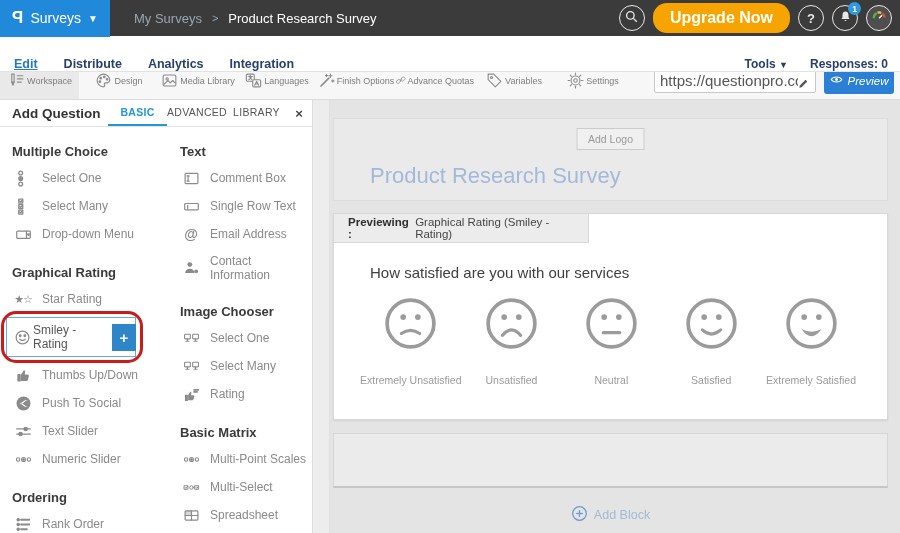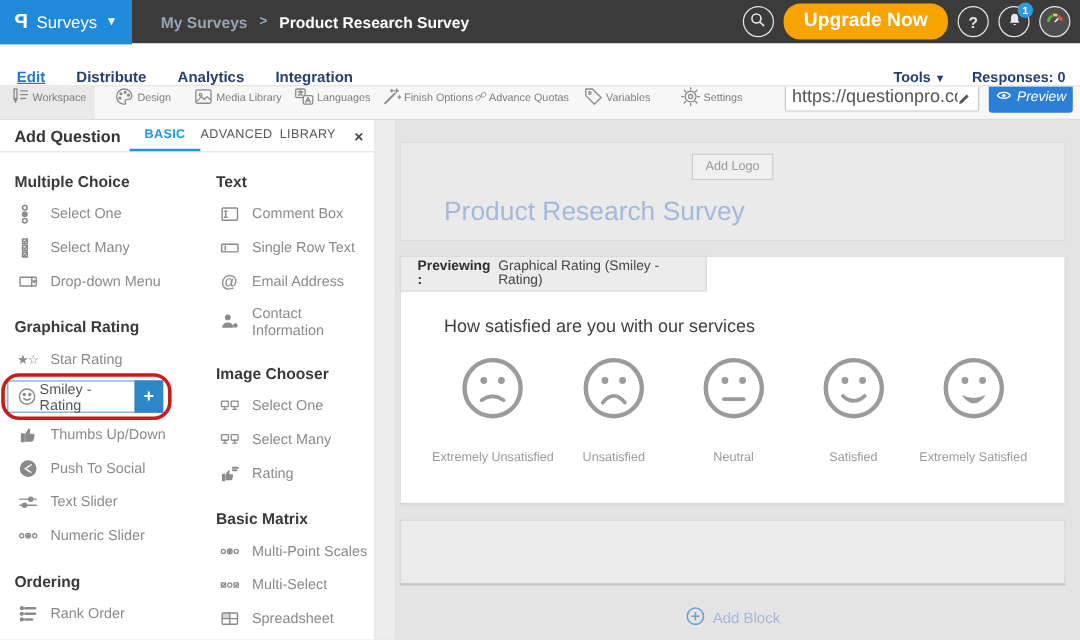--- a/index.html
+++ b/index.html
@@ -3,21 +3,21 @@
 <meta charset="utf-8">
 <style>
   * { margin:0; padding:0; box-sizing:border-box; }
   html,body { width:900px; height:533px; overflow:hidden; font-family:"Liberation Sans", sans-serif; background:#e4e4e4; }
 
   
   .topbar { position:absolute; left:0; top:0; width:900px; height:36px; background:#3b3b3b; display:flex; align-items:center; z-index:20; }
   .logo-box { width:110px; height:38px; background:#2189d9; color:#fff; display:flex; align-items:center; justify-content:center; gap:7px; font-size:14px; }
   .logo-glyph { font-weight:bold; font-size:17px; transform:scaleX(-1); display:inline-block; }
   .caret { font-size:10px; }
-  .crumbs { margin-left:24px; font-size:13px; display:flex; gap:10px; align-items:center;font-weight:bold; }
+  .crumbs { margin-left:24px; font-size:13px; display:flex; gap:10px; align-items:center; }
   .crumb-parent { color:#98a5b3; }
   .crumb-sep { color:#98a5b3; font-size:11px; }
   .crumb-current { color:#ffffff; }
   .topbar-right { margin-left:auto; display:flex; align-items:center; gap:8px; padding-right:8px; }
   .circle-btn { width:26px; height:26px; border-radius:50%; border:1.6px solid #e8e8e8; color:#e8e8e8; display:flex; align-items:center; justify-content:center; font-size:13px; font-weight:bold; position:relative; background:transparent; }
   .circle-btn svg { width:15px; height:15px; }
   .upgrade-btn { background:#f7a401; color:#fff; font-weight:bold; font-size:16px; border:none; border-radius:14px; padding:6px 17px; }
   .badge { position:absolute; top:-4px; right:-4px; background:#2e9be0; color:#fff; font-size:8.5px; width:13px; height:13px; border-radius:50%; display:flex; align-items:center; justify-content:center; font-weight:bold; }
   .avatar { width:26px; height:26px; border-radius:50%; border:1.6px solid #e8e8e8; background:#4e4e4e; display:flex; align-items:center; justify-content:center; }
   .avatar svg { width:18px; height:18px; }
@@ -55,21 +55,21 @@
   .p-tab.active { color:#2196d8; border-bottom-color:#2196d8; font-weight:bold; }
   .panel-close { width:26px; display:flex; align-items:center; justify-content:center; color:#444; font-size:13px; font-weight:bold; cursor:pointer; }
   .panel-cols { display:flex; padding-left:12px; }
   .p-col1 { width:168px; }
   .p-col2 { flex:1; }
   .p-sec-title { font-size:13px; font-weight:bold; color:#3a3a3a; margin:17px 0 5px 0; }
   .p-item { display:flex; align-items:center; gap:8px; padding:5.5px 0; color:#8a8a8a; font-size:12px; cursor:pointer; }
   .p-ico { width:22px; min-width:22px; height:17px; display:flex; align-items:center; justify-content:center; color:#8a8a8a; font-size:12px; }
   .p-ico svg { width:17px; height:17px; }
   .hl-wrap { position:relative; margin:4px 0 4px -6px; width:130px; }
-  .hl-box { display:flex; align-items:center; background:#fff; border:1px solid #6aa9dd; height:27px; }
+  .hl-box { display:flex; align-items:center; background:#fff; border:1px solid #6aa9dd; height:40px; }
   .hl-box .p-ico { margin-left:4px; }
   .hl-label { flex:1; font-size:12px; color:#555; }
   .hl-plus { width:24px; height:27px; background:#2e86c8; color:#fff; font-size:15px; font-weight:bold; display:flex; align-items:center; justify-content:center; margin:-1px; }
   .hl-ring { position:absolute; left:-5px; top:-6px; right:-7px; bottom:-6px; border:3px solid #cb1a1a; border-radius:15px; pointer-events:none; }
 
   
   .gutter { position:absolute; left:313px; top:100px; width:17px; height:433px; background:#ededed; border-right:1px solid #e0e0e0; }
 
   
   .canvas { position:absolute; left:330px; top:100px; width:570px; height:433px; background:#e4e4e4; }

